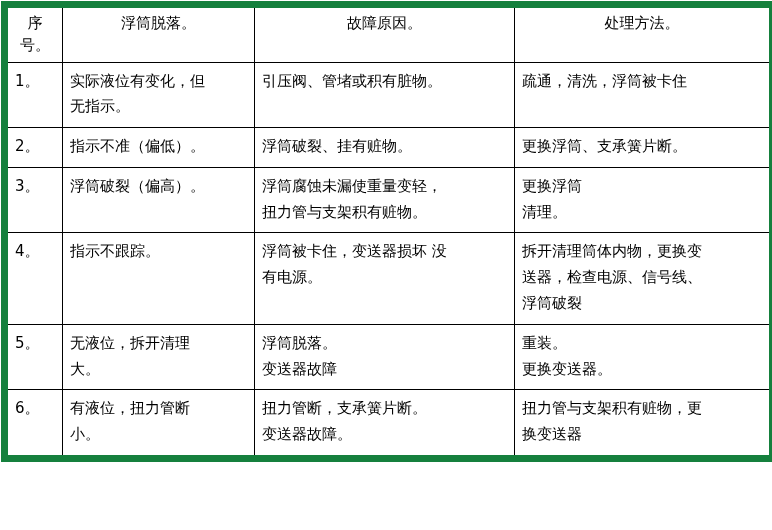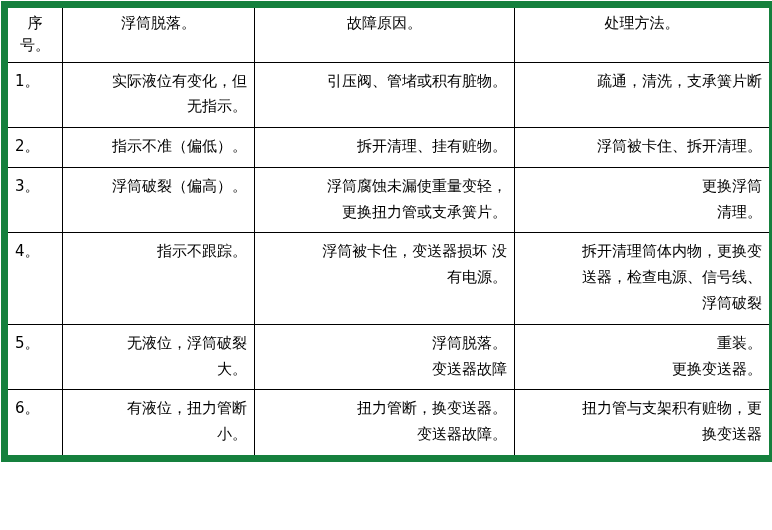--- a/index.html
+++ b/index.html
@@ -55,21 +55,20 @@
   }
   td.cell-no {
     text-align: left;
     white-space: nowrap;
   }
   td.cell-body {
     text-align: left;
   }
   .ln {
     display: block;
-    text-align: right;
   }
 </style>
 </head>
 <body>
 
 <div class="page">
   <table class="fault-table">
     <colgroup>
       <col class="c0">
       <col class="c1">
@@ -88,43 +87,43 @@
       <tr>
         <td class="cell-no">1。</td>
         <td class="cell-body">
           <span class="ln">实际液位有变化，但</span>
           <span class="ln">无指示。</span>
         </td>
         <td class="cell-body">
           <span class="ln">引压阀、管堵或积有脏物。</span>
         </td>
         <td class="cell-body">
-          <span class="ln">疏通，清洗，支承簧片断</span>
+          <span class="ln">疏通，清洗，浮筒被卡住</span>
         </td>
       </tr>
       <tr>
         <td class="cell-no">2。</td>
         <td class="cell-body">
           <span class="ln">指示不准（偏低）。</span>
         </td>
         <td class="cell-body">
-          <span class="ln">拆开清理、挂有赃物。</span>
+          <span class="ln">浮筒破裂、挂有赃物。</span>
         </td>
         <td class="cell-body">
-          <span class="ln">浮筒被卡住、拆开清理。</span>
+          <span class="ln">更换浮筒、支承簧片断。</span>
         </td>
       </tr>
       <tr>
         <td class="cell-no">3。</td>
         <td class="cell-body">
           <span class="ln">浮筒破裂（偏高）。</span>
         </td>
         <td class="cell-body">
           <span class="ln">浮筒腐蚀未漏使重量变轻，</span>
-          <span class="ln">更换扭力管或支承簧片。</span>
+          <span class="ln">扭力管与支架积有赃物。</span>
         </td>
         <td class="cell-body">
           <span class="ln">更换浮筒</span>
           <span class="ln">清理。</span>
         </td>
       </tr>
       <tr>
         <td class="cell-no">4。</td>
         <td class="cell-body">
           <span class="ln">指示不跟踪。</span>
@@ -135,40 +134,40 @@
         </td>
         <td class="cell-body">
           <span class="ln">拆开清理筒体内物，更换变</span>
           <span class="ln">送器，检查电源、信号线、</span>
           <span class="ln">浮筒破裂</span>
         </td>
       </tr>
       <tr>
         <td class="cell-no">5。</td>
         <td class="cell-body">
-          <span class="ln">无液位，浮筒破裂</span>
+          <span class="ln">无液位，拆开清理</span>
           <span class="ln">大。</span>
         </td>
         <td class="cell-body">
           <span class="ln">浮筒脱落。</span>
           <span class="ln">变送器故障</span>
         </td>
         <td class="cell-body">
           <span class="ln">重装。</span>
           <span class="ln">更换变送器。</span>
         </td>
       </tr>
       <tr>
         <td class="cell-no">6。</td>
         <td class="cell-body">
           <span class="ln">有液位，扭力管断</span>
           <span class="ln">小。</span>
         </td>
         <td class="cell-body">
-          <span class="ln">扭力管断，换变送器。</span>
+          <span class="ln">扭力管断，支承簧片断。</span>
           <span class="ln">变送器故障。</span>
         </td>
         <td class="cell-body">
           <span class="ln">扭力管与支架积有赃物，更</span>
           <span class="ln">换变送器</span>
         </td>
       </tr>
     </tbody>
   </table>
 </div>

